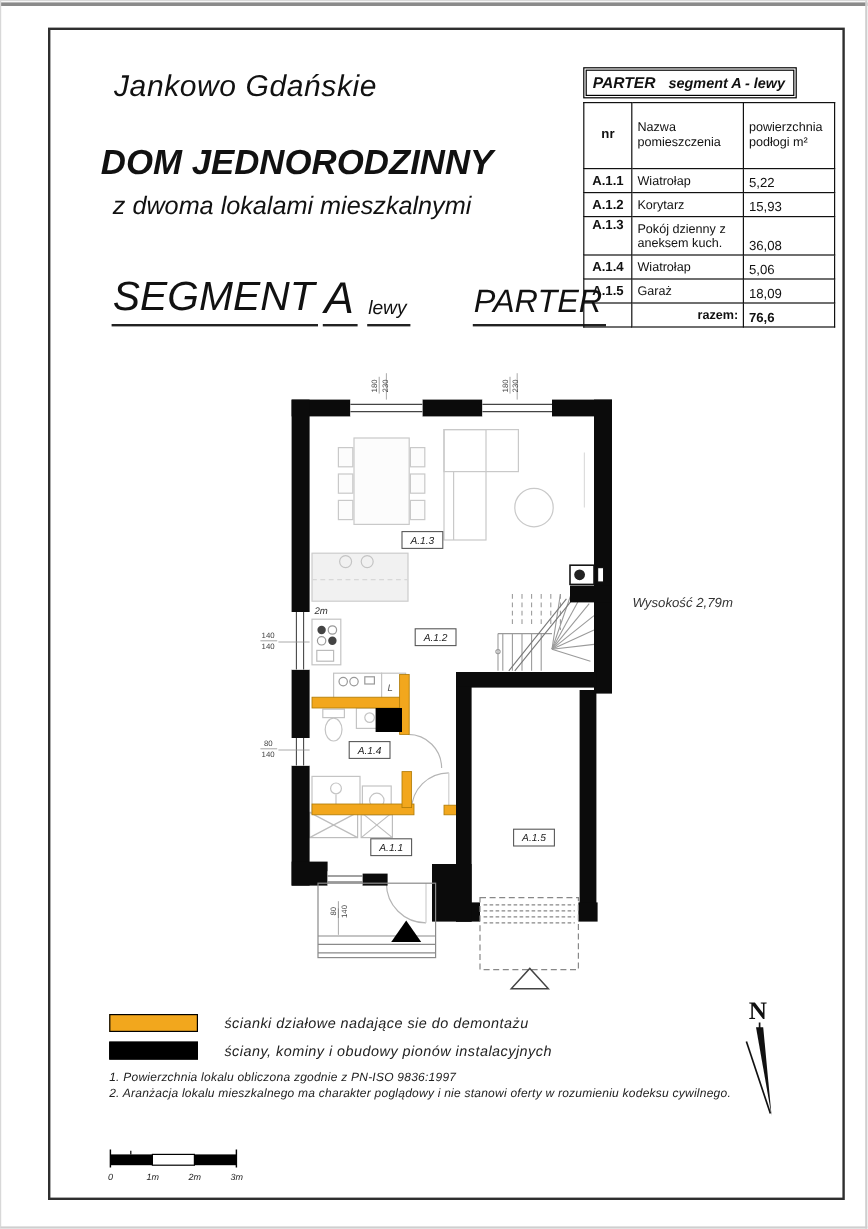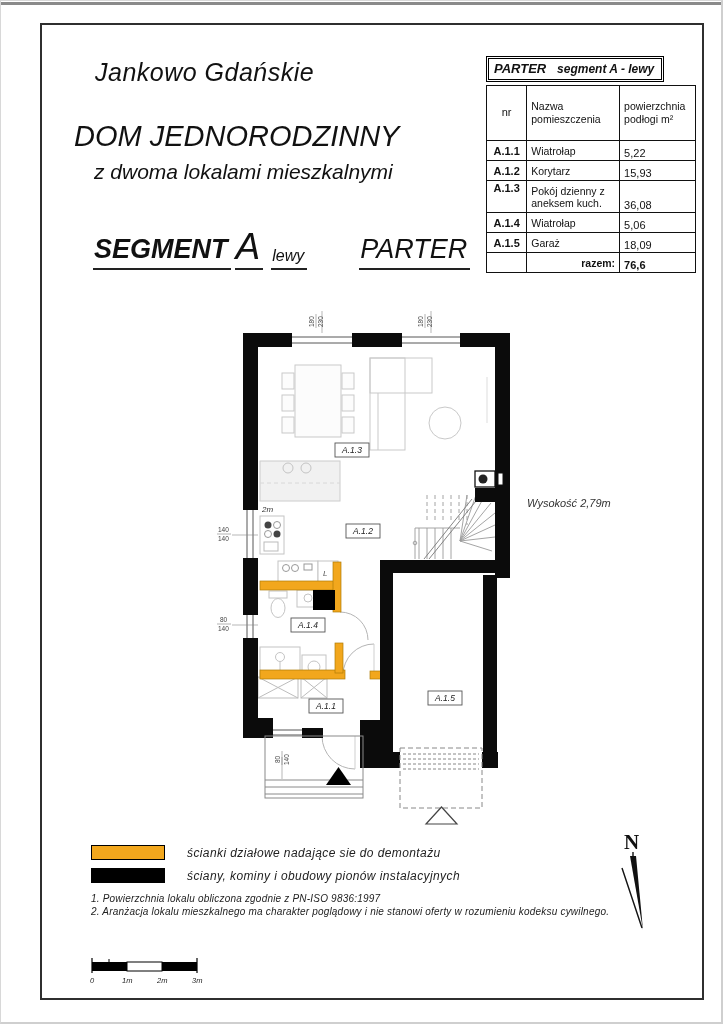--- a/index.html
+++ b/index.html
@@ -4,41 +4,41 @@
 <style>
   html,body{margin:0;padding:0;}
   body{width:723px;height:1024px;position:relative;background:#fff;
        font-family:"Liberation Sans",sans-serif;color:#111;overflow:hidden;}
   .scan-top{position:absolute;left:0;top:2px;width:723px;height:3px;background:#8a8a8a;}
   .scan-edge{position:absolute;inset:0;border:1px solid #d8d8d8;border-right:2px solid #cfcfcf;border-bottom:2px solid #cfcfcf;}
   .frame{position:absolute;left:40px;top:23px;width:660px;height:973px;border:2px solid #2f2f2f;background:#fff;}
 
   
   .loc{position:absolute;left:95px;top:58px;font-size:25px;font-style:italic;letter-spacing:.5px;}
-  .main-title{position:absolute;left:74px;top:120px;font-size:29px;font-weight:normal;font-style:italic;}
+  .main-title{position:absolute;left:84px;top:120px;font-size:29px;font-weight:bold;font-style:italic;}
   .subtitle{position:absolute;left:94px;top:160px;font-size:21px;font-style:italic;}
   .seg-row{position:absolute;left:93px;top:228px;display:flex;align-items:flex-end;}
   .seg-row span{font-style:italic;border-bottom:2px solid #222;padding:0 3px 3px 1px;}
-  .seg-word{font-size:27px;font-weight:bold;}
+  .seg-word{font-size:34px;}
   .seg-letter{font-size:37px;margin-left:4px;line-height:1;}
   .seg-variant{font-size:16px;margin-left:8px;}
   .floor-word{font-size:27px;margin-left:52px;}
 
   
   .tblwrap{position:absolute;left:486px;top:56px;width:178px;}
   .tbl-title{border:1px solid #000;padding:1px;}
   .tbl-title-in{border:1px solid #000;padding:2px 5px 3px 5px;font-style:italic;font-weight:bold;font-size:13px;white-space:nowrap;}
   .tbl-title-in .seg-part{font-size:12px;}
   table.areas{border-collapse:collapse;margin-top:3px;width:210px;}
   table.areas td,table.areas th{border:1px solid #111;font-size:10.5px;vertical-align:middle;padding:1px 4px;}
   table.areas .c-nr{width:34px;text-align:center;font-weight:bold;font-size:11px;}
   table.areas .c-name{width:92px;text-align:left;}
   table.areas .c-area{width:70px;text-align:left;font-size:11px;vertical-align:bottom;}
   table.areas thead th{font-weight:normal;text-align:left;height:52px;vertical-align:middle;line-height:1.2;}
-  table.areas thead .c-nr{text-align:center;font-weight:normal;}
+  table.areas thead .c-nr{text-align:center;font-weight:bold;}
   table.areas tbody td{height:17px;}
   table.areas .total-lbl{text-align:right;font-weight:bold;}
   table.areas .total-val{font-weight:bold;}
 
   
   .plan{position:absolute;left:212px;top:303px;width:300px;height:525px;}
   .height-note{position:absolute;left:527px;top:497px;font-size:11px;font-style:italic;color:#333;}
 
   
   .legend{position:absolute;left:91px;top:845px;}

